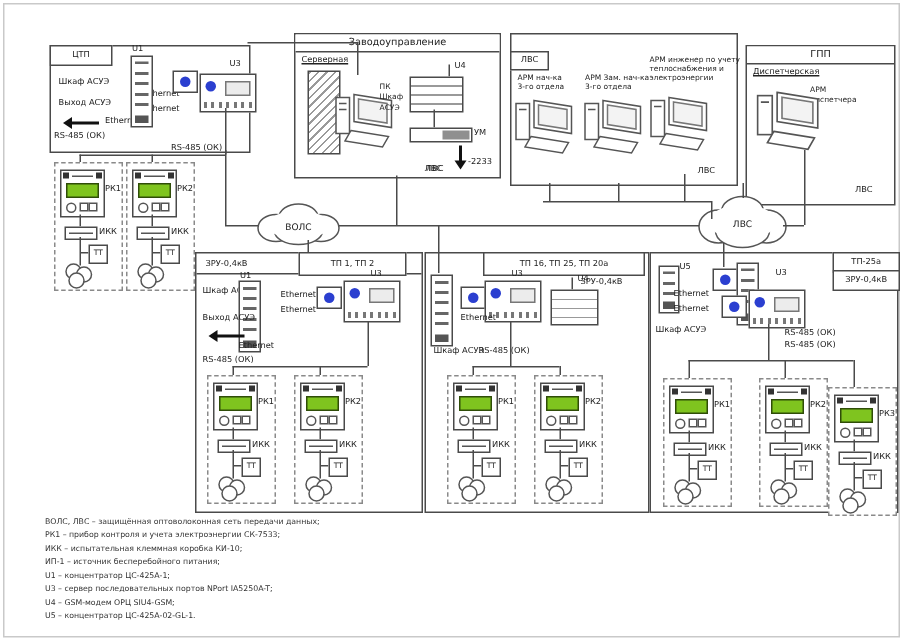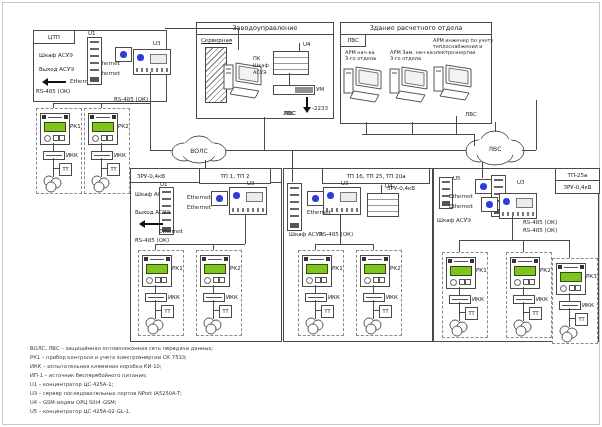--- a/index.html
+++ b/index.html
@@ -116,21 +116,20 @@
     <div class="umbar" style="left:76px;top:62px;width:40px;height:8px;">
         <div class="dk"></div>
       </div>
     <div class="lab" style="left:119px;top:63px;">УМ</div>
     <div class="arrow-d" style="left:109px;top:74px;height:14px;"></div>
     <div class="lab" style="left:115px;top:82px;">-2233</div>
     <div class="lab" style="left:86px;top:87px;">ЛВС</div>
   </div>
 
   <div class="box" style="left:340px;top:22px;width:150px;height:100px;">
-    <div class="btitle">Здание расчетного отдела</div>
     <div class="cell-tab" style="left:-1px;top:11px;width:24px;height:11px;line-height:11px;">ЛВС</div>
     <div class="lab small" style="left:4px;top:26px;">АРМ нач-ка</div>
     <div class="lab small" style="left:4px;top:32px;">3-го отдела</div>
     <div class="lab small" style="left:49px;top:26px;">АРМ Зам. нач-ка</div>
     <div class="lab small" style="left:49px;top:32px;">3-го отдела</div>
     <div class="lab small" style="left:92px;top:14px;">АРМ инженер по учету</div>
     <div class="lab small" style="left:92px;top:20px;">теплоснабжения и</div>
     <div class="lab small" style="left:92px;top:26px;">электроэнергии</div>
     <svg style="position:absolute;left:2px;top:40px;" width="48" height="42" viewBox="0 0 48 42">
       <rect x="1" y="6" width="9" height="24" fill="#fff" stroke="#555"></rect>
@@ -149,20 +148,34 @@
     <svg style="position:absolute;left:92px;top:38px;" width="48" height="42" viewBox="0 0 48 42">
       <rect x="1" y="6" width="9" height="24" fill="#fff" stroke="#555"></rect>
         <line x1="3" y1="10" x2="8" y2="10" stroke="#555"></line>
       <polygon points="13,4 38,8 38,26 13,22" fill="#fff" stroke="#555"></polygon>
         <polygon points="16,7 35,10 35,23 16,20" fill="#f3f3f3" stroke="#777"></polygon>
       <polygon points="11,28 36,32 32,39 7,35" fill="#fff" stroke="#555"></polygon>
     </svg>
     <div class="lab" style="left:124px;top:88px;">ЛВС</div>
   </div>
 
+  <div class="box" style="left:497px;top:30px;width:98px;height:105px;">
+    <div class="btitle">ГПП</div>
+    <div class="lab ul" style="left:4px;top:14px;">Диспетчерская</div>
+    <div class="lab small" style="left:42px;top:26px;">АРМ</div>
+    <div class="lab small" style="left:42px;top:33px;">диспетчера</div>
+    <svg style="position:absolute;left:6px;top:26px;" width="52" height="46" viewBox="0 0 48 42">
+      <rect x="1" y="6" width="9" height="24" fill="#fff" stroke="#555"></rect>
+        <line x1="3" y1="10" x2="8" y2="10" stroke="#555"></line>
+      <polygon points="13,4 38,8 38,26 13,22" fill="#fff" stroke="#555"></polygon>
+        <polygon points="16,7 35,10 35,23 16,20" fill="#f3f3f3" stroke="#777"></polygon>
+      <polygon points="11,28 36,32 32,39 7,35" fill="#fff" stroke="#555"></polygon>
+    </svg>
+    <div class="lab" style="left:72px;top:93px;">ЛВС</div>
+  </div>
 
   <svg class="cloud" style="left:170px;top:134px;" width="58" height="32" viewBox="0 0 58 32">
     <ellipse cx="14" cy="18" rx="12" ry="9" fill="#fff" stroke="#555"></ellipse>
     <ellipse cx="29" cy="11" rx="13" ry="9" fill="#fff" stroke="#555"></ellipse>
     <ellipse cx="44" cy="18" rx="12" ry="9" fill="#fff" stroke="#555"></ellipse>
     <ellipse cx="29" cy="20" rx="16" ry="9" fill="#fff" stroke="#555"></ellipse>
     <ellipse cx="29" cy="16" rx="20" ry="9" fill="#fff" stroke="#fff"></ellipse>
     <text x="29" y="19" text-anchor="middle" font-size="6" fill="#222">ВОЛС</text>
   </svg>
   <svg class="cloud" style="left:464px;top:128px;" width="62" height="40" viewBox="0 0 62 40">

